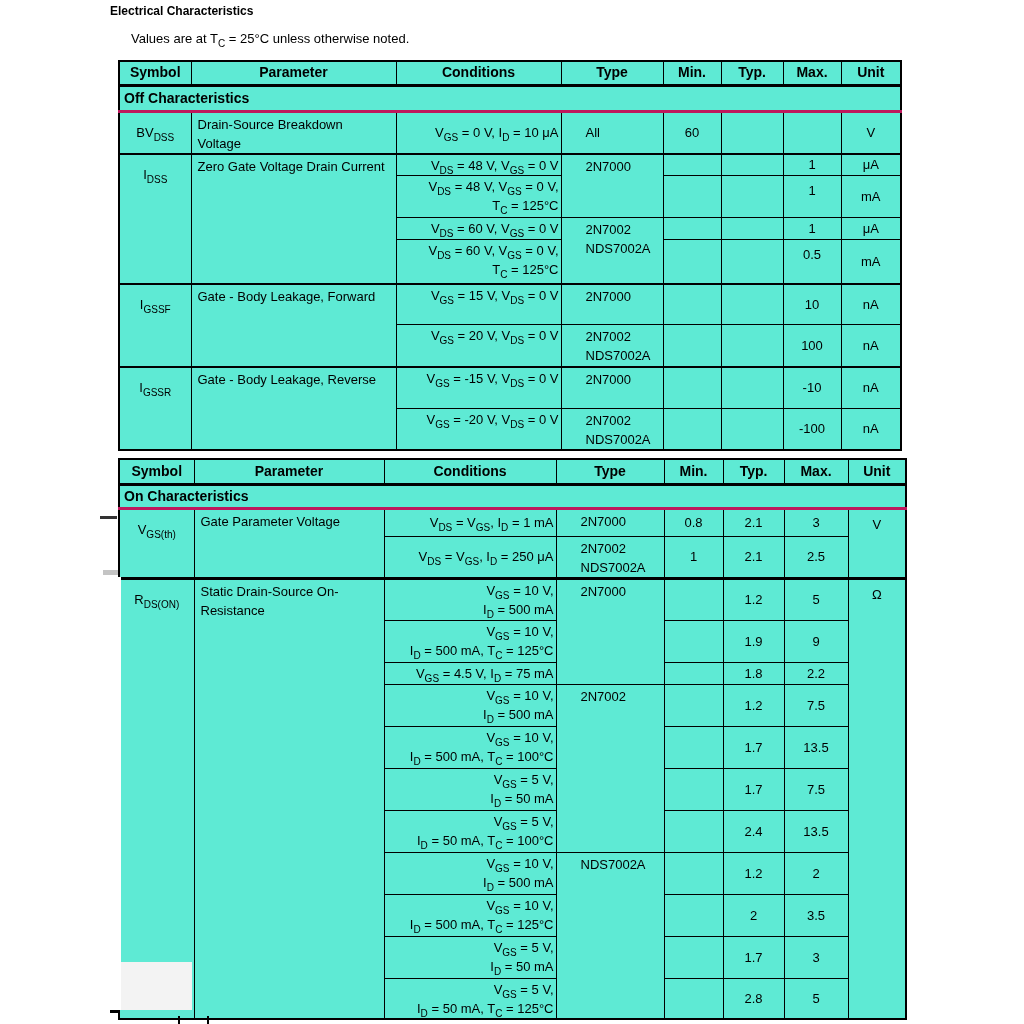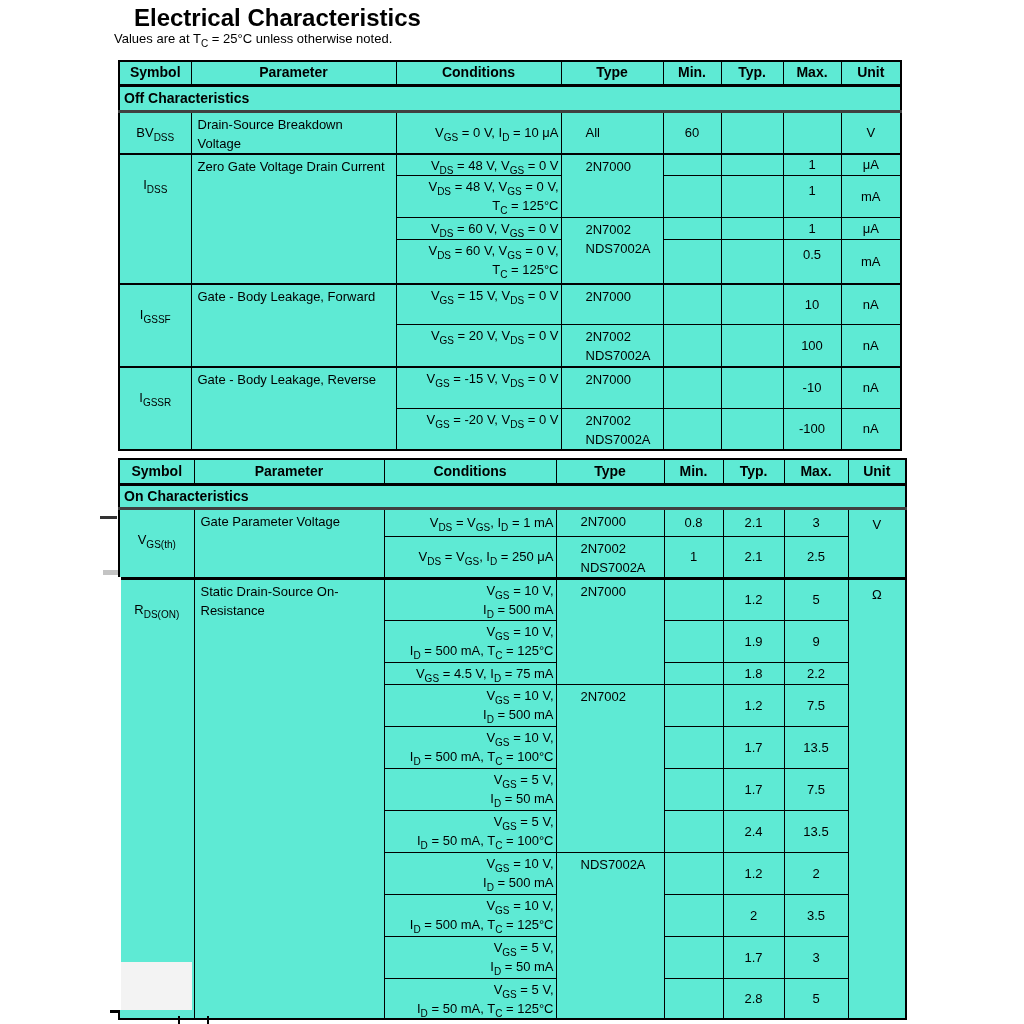--- a/index.html
+++ b/index.html
@@ -1,29 +1,29 @@
 <!DOCTYPE html>
 <html><head>
 <meta charset="utf-8">
 <style>
   html,body{margin:0;padding:0;background:#ffffff;}
   .page{position:relative;width:1024px;height:1024px;background:#ffffff;overflow:hidden;
         font-family:"Liberation Sans","DejaVu Sans",sans-serif;color:#000;}
-  .title{position:absolute;left:134px;top:4px;font-size:24px;font-weight:bold;letter-spacing:0px;}
-  .subtitle{position:absolute;left:114px;top:31px;font-size:13px;}
+  .title{position:absolute;left:110px;top:4px;font-size:12px;font-weight:bold;letter-spacing:0px;}
+  .subtitle{position:absolute;left:131px;top:31px;font-size:13px;}
   sub{font-size:10px;line-height:0;}
   table.dtable{position:absolute;border-collapse:collapse;table-layout:fixed;
                border:2px solid #000;background:#5eead4;}
   .dtable th,.dtable td{border:1px solid #000;font-size:13px;line-height:19px;
                padding:0;overflow:hidden;}
   .dtable th{font-size:14px;font-weight:bold;text-align:center;vertical-align:middle;
                border-bottom:3px solid #000;}
   td.sect{font-size:14px;font-weight:bold;text-align:left;vertical-align:middle;
-               padding-left:4px;border-bottom:3px solid #404040;}
-  td.sym{text-align:center;vertical-align:top;padding-top:20px;}
+               padding-left:4px;border-bottom:3px solid #be185d;}
+  td.sym{text-align:center;vertical-align:top;padding-top:10px;}
   td.par{text-align:left;vertical-align:top;padding:2px 6px 0 6px;}
   td.cond{text-align:right;vertical-align:top;padding:1px 2px 0 5px;}
   td.type{text-align:left;vertical-align:top;padding:2px 0 0 24px;}
   td.val{text-align:center;vertical-align:middle;}
   td.vtop{vertical-align:top;padding-top:5px;}
   td.vmid{vertical-align:middle;padding-top:0;margin-left:20px;}
   tr.gtop td{border-top:2px solid #000;}
   tr.gtop3 td{border-top:3px solid #000;}
   .art{position:absolute;}
 </style>

